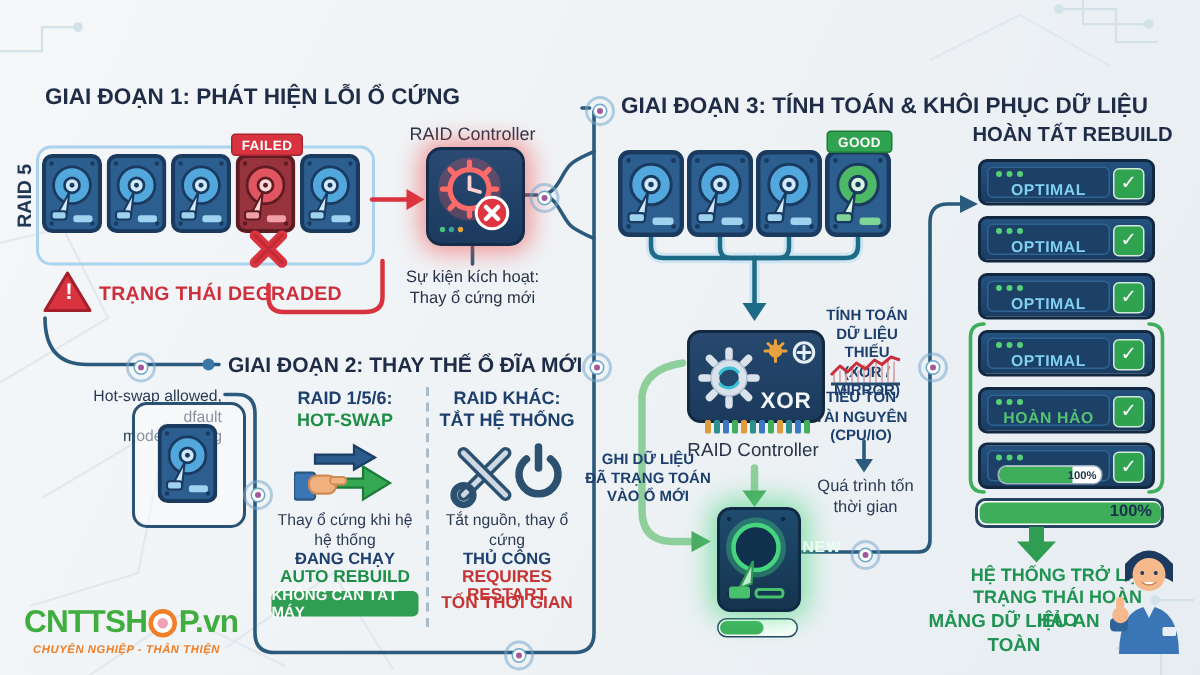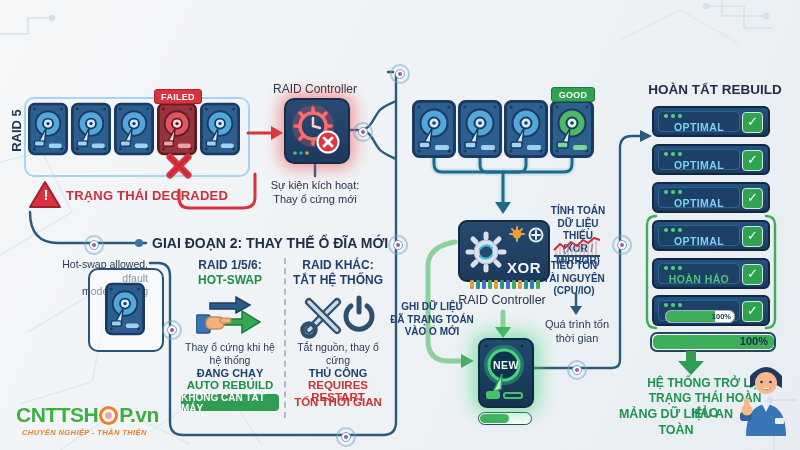--- a/index.html
+++ b/index.html
@@ -47,21 +47,21 @@
   .dash-div{left:284px;top:258px;height:160px;border-left:2px dashed #a8bccb;}
   
   .xor-card{left:458px;top:220px;width:88px;height:58px;border-radius:9px;border:2px solid #13293f;
     background:linear-gradient(#27496f,#1b3a5c);z-index:4;}
   .xor-txt{position:absolute;right:7px;bottom:4px;color:#f2f7fb;font-weight:bold;font-size:15px;letter-spacing:.5px;}
   .pins{left:470px;top:280px;display:flex;gap:2px;z-index:4;}
   .pins i{display:block;width:4px;height:9px;border-radius:1px;}
   .ann{font-size:10px;font-weight:bold;color:#1c3f6e;line-height:1.25;text-align:center;}
   .new-drv{left:478px;top:338px;width:52px;height:66px;border-radius:9px;border:2px solid #0f2a42;
     background:linear-gradient(#1f4b6e,#15344f);box-shadow:0 0 18px 5px rgba(70,213,126,.6);z-index:4;}
-  .new-lbl{position:absolute;left:0;top:19px;width:52px;text-align:center;color:#eafff2;font-weight:bold;font-size:10.5px;letter-spacing:.5px;}
+  .new-lbl{position:absolute;left:0;top:19px;width:52px;text-align:center;color:#eafff2;font-weight:bold;font-size:10.5px;letter-spacing:.5px;padding-left:42px;}
   .prog{position:absolute;background:#fff;border:1.5px solid #26435f;border-radius:7px;overflow:hidden;}
   .prog .fill{position:absolute;left:1px;top:1px;bottom:1px;background:#3fae5a;border-radius:5px;}
   
   .srv{position:absolute;left:652px;width:118px;height:31px;background:linear-gradient(#24517f,#1a3c61);
     border:2px solid #122840;border-radius:6px;box-sizing:border-box;z-index:4;}
   .srv-in{position:absolute;left:4px;top:3px;bottom:3px;width:80px;background:#1d4166;border-radius:4px;border:1px solid #2f6392;}
   .srv-dots{position:absolute;left:5px;top:2px;display:flex;gap:3px;}
   .srv-dots i{width:4px;height:4px;border-radius:50%;background:#53d178;display:block;}
   .srv-lab{position:absolute;left:0;right:0;top:9px;text-align:center;font-size:10.5px;font-weight:bold;color:#7fd0f2;letter-spacing:.4px;}
   .srv-chk{position:absolute;right:5px;top:4px;width:19px;height:19px;background:#2fa34f;border:1.5px solid #d6ecdb;
@@ -176,20 +176,21 @@
   <div class="sdot" style="left:135px;top:239px;"></div>
   <div class="cdot" style="left:162px;top:320px;"></div>
   <div class="cdot" style="left:336px;top:427px;"></div>
   <div class="cdot" style="left:388px;top:235px;"></div>
   <div class="cdot" style="left:390px;top:64px;"></div>
   <div class="cdot" style="left:353px;top:122px;"></div>
   <div class="cdot" style="left:567px;top:360px;"></div>
   <div class="cdot" style="left:612px;top:235px;"></div>
 
 
+  <div class="abs h-stage" style="left:30px;top:56px;">GIAI ĐOẠN 1: PHÁT HIỆN LỖI Ổ CỨNG</div>
   <div class="abs raid-rot">RAID 5</div>
   <div class="abs drv-bracket"></div>
 
   <svg class="abs" width="40" height="54" style="left:28px;top:102px;z-index:3;--f:#2c5e8f;--fr:#1a3a5f;--p:#52a8dc;--hub:#cfeafe;--bar:#9fd2ef;">
       <use href="#hddsym"></use>
     </svg>
   <svg class="abs" width="40" height="54" style="left:71px;top:102px;z-index:3;--f:#2c5e8f;--fr:#1a3a5f;--p:#52a8dc;--hub:#cfeafe;--bar:#9fd2ef;">
       <use href="#hddsym"></use>
     </svg>
   <svg class="abs" width="40" height="54" style="left:114px;top:102px;z-index:3;--f:#2c5e8f;--fr:#1a3a5f;--p:#52a8dc;--hub:#cfeafe;--bar:#9fd2ef;">
@@ -300,20 +301,21 @@
     <path d="M54,14 A13,13 0 1 0 70,14" fill="none" stroke="#2b5070" stroke-width="5" stroke-linecap="round"></path>
     <path d="M62,6 V20" stroke="#2b5070" stroke-width="5" stroke-linecap="round"></path>
   </svg>
   <div class="abs col-d" style="left:286px;top:341px;width:104px;">
     <div>Tắt nguồn, thay ổ cứng</div>
     <div style="font-weight:bold;font-size:11px;color:#1c3f6e;">THỦ CÔNG</div>
   </div>
   <div class="abs red-b center" style="left:286px;top:379px;width:104px;font-size:11.5px;">REQUIRES RESTART</div>
   <div class="abs red-b center" style="left:286px;top:396px;width:104px;font-size:11.5px;">TỐN THỜI GIAN</div>
 
+  <div class="abs h-stage" style="left:414px;top:62px;">GIAI ĐOẠN 3: TÍNH TOÁN &amp; KHÔI PHỤC DỮ LIỆU</div>
 
   <svg class="abs" width="44" height="58" style="left:412px;top:100px;z-index:3;--f:#2c5e8f;--fr:#1a3a5f;--p:#52a8dc;--hub:#cfeafe;--bar:#9fd2ef;">
       <use href="#hddsym"></use>
     </svg>
   <svg class="abs" width="44" height="58" style="left:458px;top:100px;z-index:3;--f:#2c5e8f;--fr:#1a3a5f;--p:#52a8dc;--hub:#cfeafe;--bar:#9fd2ef;">
       <use href="#hddsym"></use>
     </svg>
   <svg class="abs" width="44" height="58" style="left:504px;top:100px;z-index:3;--f:#2c5e8f;--fr:#1a3a5f;--p:#52a8dc;--hub:#cfeafe;--bar:#9fd2ef;">
       <use href="#hddsym"></use>
     </svg>

